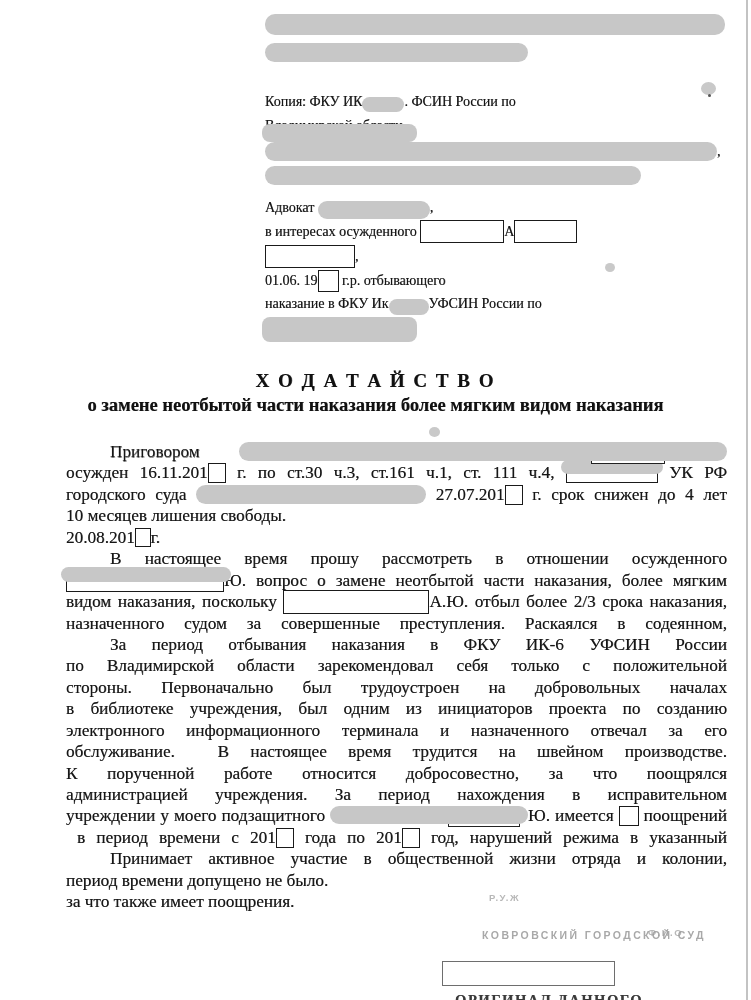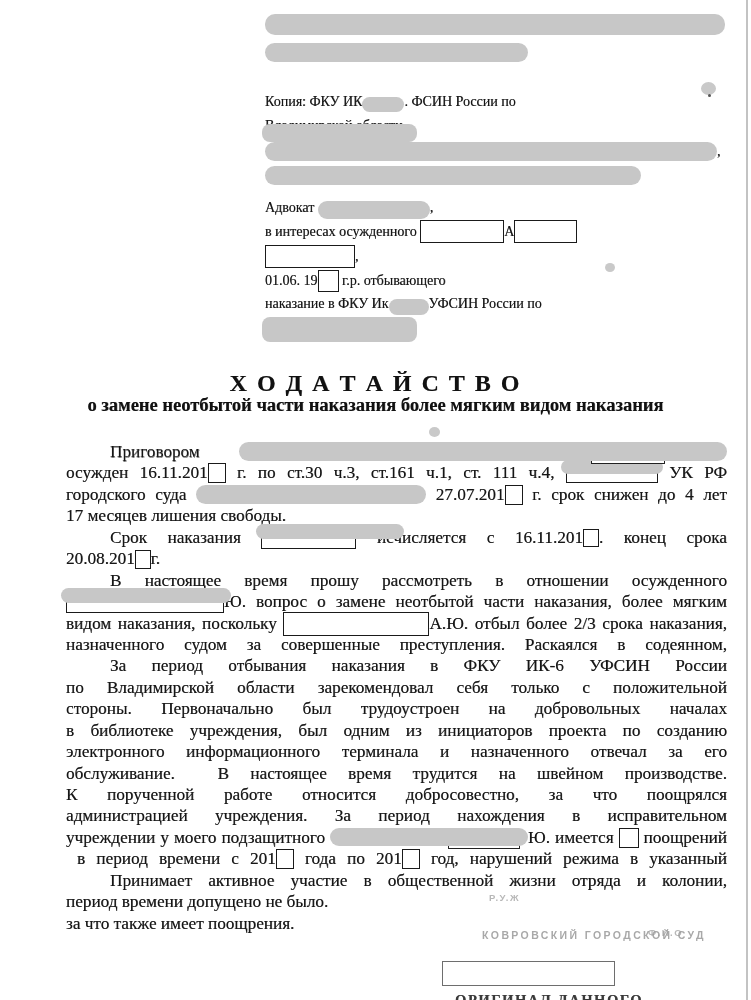--- a/index.html
+++ b/index.html
@@ -17,21 +17,21 @@
   .boxbar{overflow:visible;}
   .boxbar .obar{position:absolute;display:block;top:-4px;left:-6px;background:var(--red,#c7c7c7);border-radius:8px;}
   .barbox{display:inline-block;position:relative;vertical-align:middle;top:1px;}
   .barbox i{display:block;position:absolute;}
   .barbox .ibar{left:0;top:0;width:100%;background:var(--red,#c7c7c7);border-radius:10px;z-index:2;}
   .barbox .ibox{background:#fff;border:1.6px solid #222;z-index:1;box-sizing:border-box;}
   .covered{position:relative;display:inline-block;}
   .covered .cbar{position:absolute;display:block;left:-3px;right:-14px;bottom:-5px;background:var(--red,#c7c7c7);border-radius:8px;}
   
   .title{position:absolute;top:370px;left:0;width:100%;text-align:center;font-weight:bold;
-         font-size:24px;letter-spacing:2px;color:#111;}
+         font-size:19px;letter-spacing:2px;color:#111;}
   .subtitle{position:absolute;top:395px;left:0;width:100%;text-align:center;font-weight:bold;
          font-size:18.5px;color:#111;}
   
   .docbody{position:absolute;left:66px;top:441px;width:661px;font-size:17.2px;}
   .bline{height:21.45px;line-height:21.45px;text-align:justify;text-align-last:justify;text-justify:inter-word;}
   .bline.last{text-align-last:left;}
   .bline.ind{text-indent:44px;}
   
   .stamp{position:absolute;font-family:"Liberation Sans","DejaVu Sans",sans-serif;font-weight:bold;
          color:#9a9a9a;opacity:.85;text-shadow:none;white-space:nowrap;}
@@ -65,22 +65,21 @@
       <div class="hline" style="top: 314px;"><span class="covered"><span>Владимирской области</span><i class="cbar" style="top: 12%;"></i></span></div>
     </div>
 
   <div class="title">Х О Д А Т А Й С Т В О</div>
   <div class="subtitle">о замене неотбытой части наказания более мягким видом наказания</div>
 
   <div class="docbody" id="body-block">
       <div class="bline ind">Приговором <span class="barbox" style="width: 488px; height: 25px;"><i class="ibox" style="left: 352px; top: 7px; width: 74px; height: 15px;"></i><i class="ibar" style="height: 19px;"></i></span></div>
       <div class="bline">осужден 16.11.201<span class="wbox" style="width: 18px; height: 20px;"></span> г.  по ст.30 ч.3, ст.161 ч.1, ст. 111 ч.4, <span class="wbox boxbar" style="width: 92px; height: 20px;"><i class="obar" style="width: 102px; height: 14px;"></i></span> УК РФ</div>
       <div class="bline">городского суда <span class="bar" style="width: 230px; height: 19px;"></span> 27.07.201<span class="wbox" style="width: 18px; height: 20px;"></span> г. срок снижен до 4 лет</div>
-      <div class="bline last">17 месяцев лишения свободы.</div>
-      <div class="bline ind">Срок наказания <span class="wbox boxbar" style="width: 95px; height: 22px;"><i class="obar" style="width: 148px; height: 15px;"></i></span> исчисляется с 16.11.201<span class="wbox" style="width: 16px; height: 18px;"></span>. конец срока</div>
+      <div class="bline last">10 месяцев лишения свободы.</div>
       <div class="bline last">20.08.201<span class="wbox" style="width: 16px; height: 19px;"></span>г.</div>
       <div class="bline ind">В настоящее время прошу рассмотреть в отношении осужденного</div>
       <div class="bline"><span class="wbox boxbar" style="width: 158px; height: 22px;"><i class="obar" style="width: 170px; height: 15px;"></i></span>Ю. вопрос о замене неотбытой части наказания, более мягким</div>
       <div class="bline">видом наказания, поскольку <span class="wbox" style="width: 146px; height: 24px;"></span>А.Ю. отбыл более 2/3 срока наказания,</div>
       <div class="bline">назначенного судом за совершенные преступления. Раскаялся в содеянном,</div>
       <div class="bline ind">За период отбывания наказания в ФКУ ИК-6 УФСИН России</div>
       <div class="bline">по Владимирской области зарекомендовал себя только с положительной</div>
       <div class="bline">стороны. Первоначально был трудоустроен на добровольных началах</div>
       <div class="bline">в библиотеке учреждения, был одним из инициаторов проекта по созданию</div>
       <div class="bline">электронного информационного терминала и назначенного отвечал за его</div>

